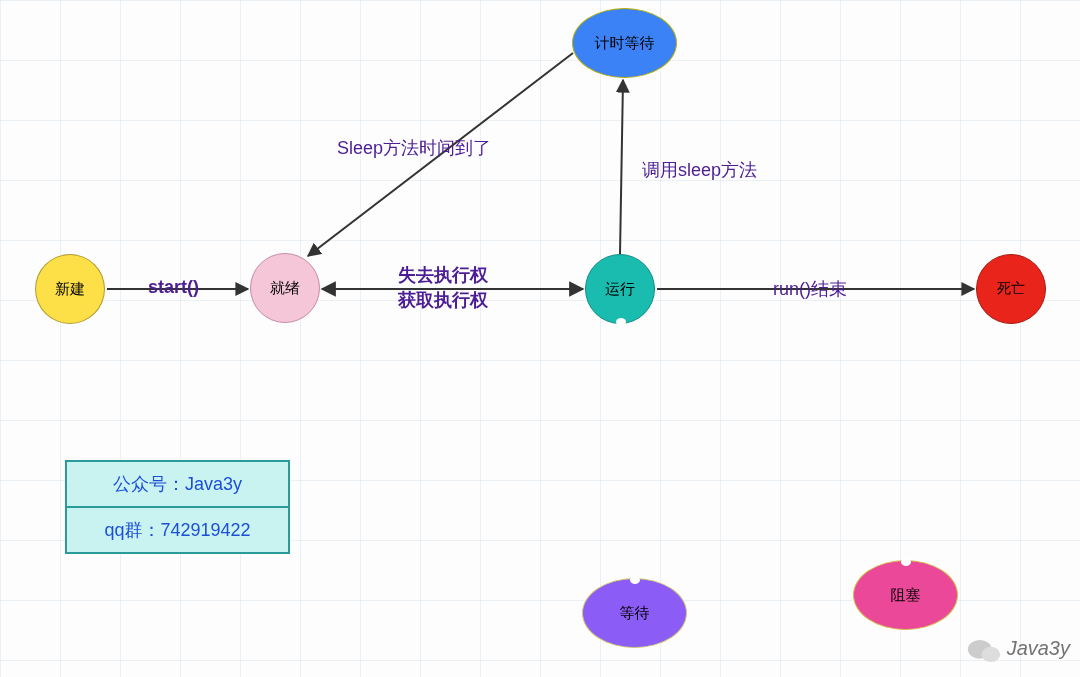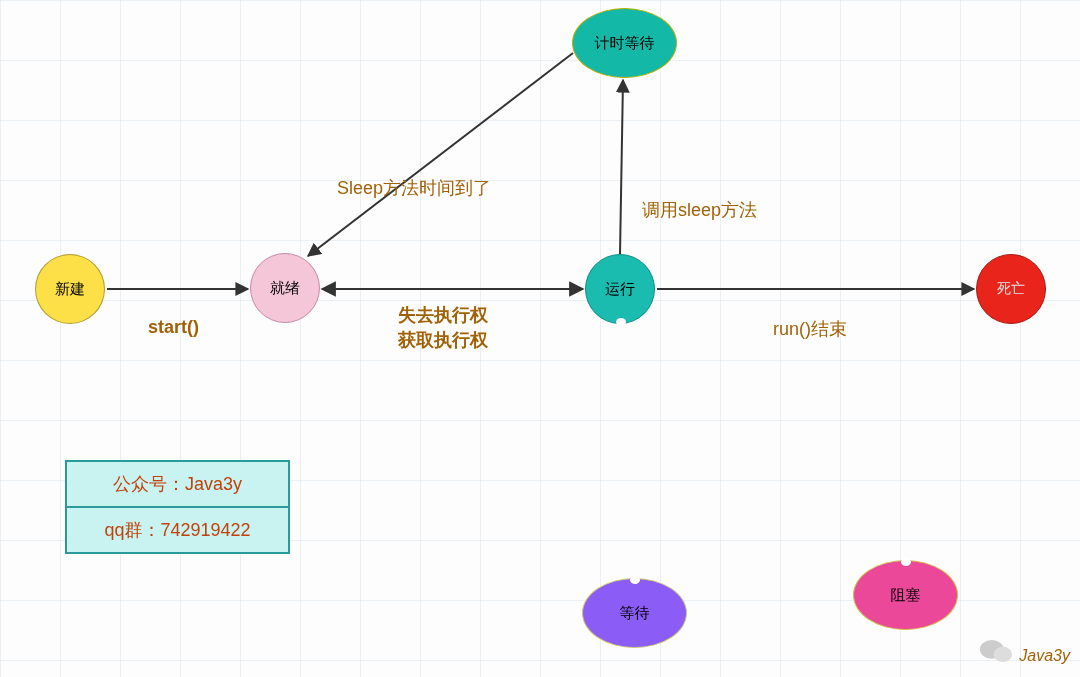--- a/index.html
+++ b/index.html
@@ -22,51 +22,50 @@
     border-radius: 50%;
     display: flex; align-items: center; justify-content: center;
     font-size: 15px;
     border: 1px solid rgba(0,0,0,0.3);
   }
   .node.circle { width: 70px; height: 70px; }
   .node.ellipse { border-radius: 50%; }
   .n-new    { left: 35px;  top: 254px; background: #fde047; }
   .n-ready  { left: 250px; top: 253px; background: #f5c6d8; border-color:#c58aa6; }
   .n-run    { left: 585px; top: 254px; background: #1abcb0; border-color:#0e8d84; }
-  .n-dead   { left: 976px; top: 254px; background: #e9241b; border-color:#a51a13; color:#e5e5e5; font-size:14px;}
-  .n-timed  { left: 572px; top: 8px;   width: 105px; height: 70px; background:#14b8a6; border-color:#b8b000;}
+  .n-dead   { left: 976px; top: 254px; background: #e9241b; border-color:#a51a13; color:#000000; font-size:14px;}
+  .n-timed  { left: 572px; top: 8px;   width: 105px; height: 70px; background:#3b82f6; border-color:#b8b000;}
   .n-wait   { left: 582px; top: 578px; width: 105px; height: 70px; background:#8b5cf6; border-color:#d0c870;}
   .n-block  { left: 853px; top: 560px; width: 105px; height: 70px; background:#ec4899; border-color:#d0c04a;}
   .label-text {
     position: absolute;
     font-size: 18px;
-    color: #a16207;
+    color: #4c1d95;
     white-space: nowrap;
-    margin-top: 40px;
   }
   .bold { font-weight: 700; }
   .info-box {
     position: absolute;
     left: 65px; top: 460px;
     width: 225px;
     border: 2px solid #2a9a9a;
     background: #c9f3f0;
     text-align: center;
     font-size: 18px;
-    color: #c2410c;
+    color: #1d4ed8;
   }
   .info-box div { padding: 10px 4px; }
   .info-box div:first-child { border-bottom: 2px solid #2a9a9a; }
   .watermark {
     position: absolute;
     right: 10px; bottom: 12px;
-    display: flex; align-items: flex-end;
+    display: flex; align-items: flex-start;
     gap: 6px;
-    color: #a16207;
-    font-size: 16px;
+    color: #737373;
+    font-size: 20px;
     font-style: italic;
   }
   .wm-icon { width: 34px; height: 28px; }
   .gap-dot {
     position:absolute; width:10px; height:8px; background:#fff; border-radius:50%;
   }
 </style>
 </head>
 <body>
 

